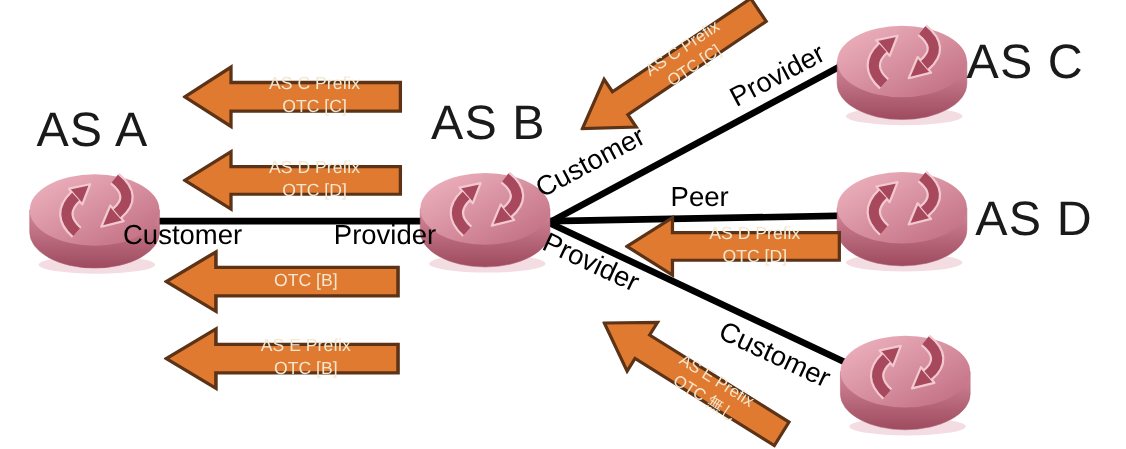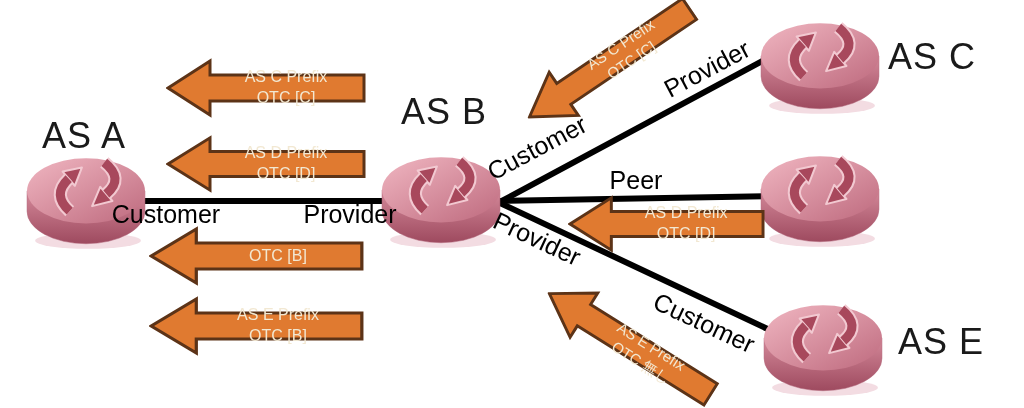--- a/index.html
+++ b/index.html
@@ -5,21 +5,21 @@
   *{margin:0;padding:0;box-sizing:border-box}
   html,body{background:#fff}
   body{font-family:"Liberation Sans",sans-serif}
   #canvas{position:relative;width:1024px;height:408px;background:#fff;overflow:hidden}
 
   #links-svg{position:absolute;inset:0;width:100%;height:100%;z-index:1}
   #links-svg line{stroke:var(--link-line,#000);stroke-width:6;stroke-linecap:round}
 
   .router{position:absolute;width:122px;height:102px;z-index:2}
 
-  .as-label{position:absolute;transform:translate(-50%,-50%);font-size:36px;
+  .as-label{position:absolute;transform:translate(-50%,-50%);font-size:44px;
             color:var(--label-text,#1a1a1a);z-index:4;white-space:nowrap;letter-spacing:1px}
 
   .link-label{position:absolute;transform:translate(-50%,-50%) rotate(var(--r,0deg));
               font-size:25px;color:#000;z-index:4;white-space:nowrap}
   .rot-up{--r:-28deg}
   .rot-down{--r:25deg}
 
   .blockarrow{position:absolute;z-index:3}
   .blockarrow.tilt-c{transform:rotate(-34deg)}
   .blockarrow.tilt-e{transform:rotate(32deg)}
@@ -82,24 +82,24 @@
   <svg class="router" style="left:759px;top:13px" viewBox="0 0 120 100">
       <use href="#router-shape"></use>
     </svg>
   <svg class="router" style="left:759px;top:146px" viewBox="0 0 120 100">
       <use href="#router-shape"></use>
     </svg>
   <svg class="router" style="left:762px;top:295px" viewBox="0 0 120 100">
       <use href="#router-shape"></use>
     </svg>
 
-  <div class="as-label" style="left:84px;top:136px">AS A</div>
+  <div class="as-label" style="left:84px;top:119px">AS A</div>
   <div class="as-label" style="left:444px;top:112px">AS B</div>
   <div class="as-label" style="left:932px;top:57px">AS C</div>
-  <div class="as-label" style="left:941px;top:342px">AS E</div>
+  <div class="as-label" style="left:940px;top:200px">AS D</div>
 
   <div class="link-label" style="left:166px;top:214px">Customer</div>
   <div class="link-label" style="left:350px;top:214px">Provider</div>
   <div class="link-label rot-up" style="left:537px;top:148px">Customer</div>
   <div class="link-label rot-up" style="left:707px;top:69px">Provider</div>
   <div class="link-label" style="left:636px;top:180px">Peer</div>
   <div class="link-label rot-down" style="left:537px;top:239px">Provider</div>
   <div class="link-label rot-down" style="left:704px;top:323px">Customer</div>
 
   <div class="blockarrow" style="left:166px;top:58px;width:200px;height:60px">

